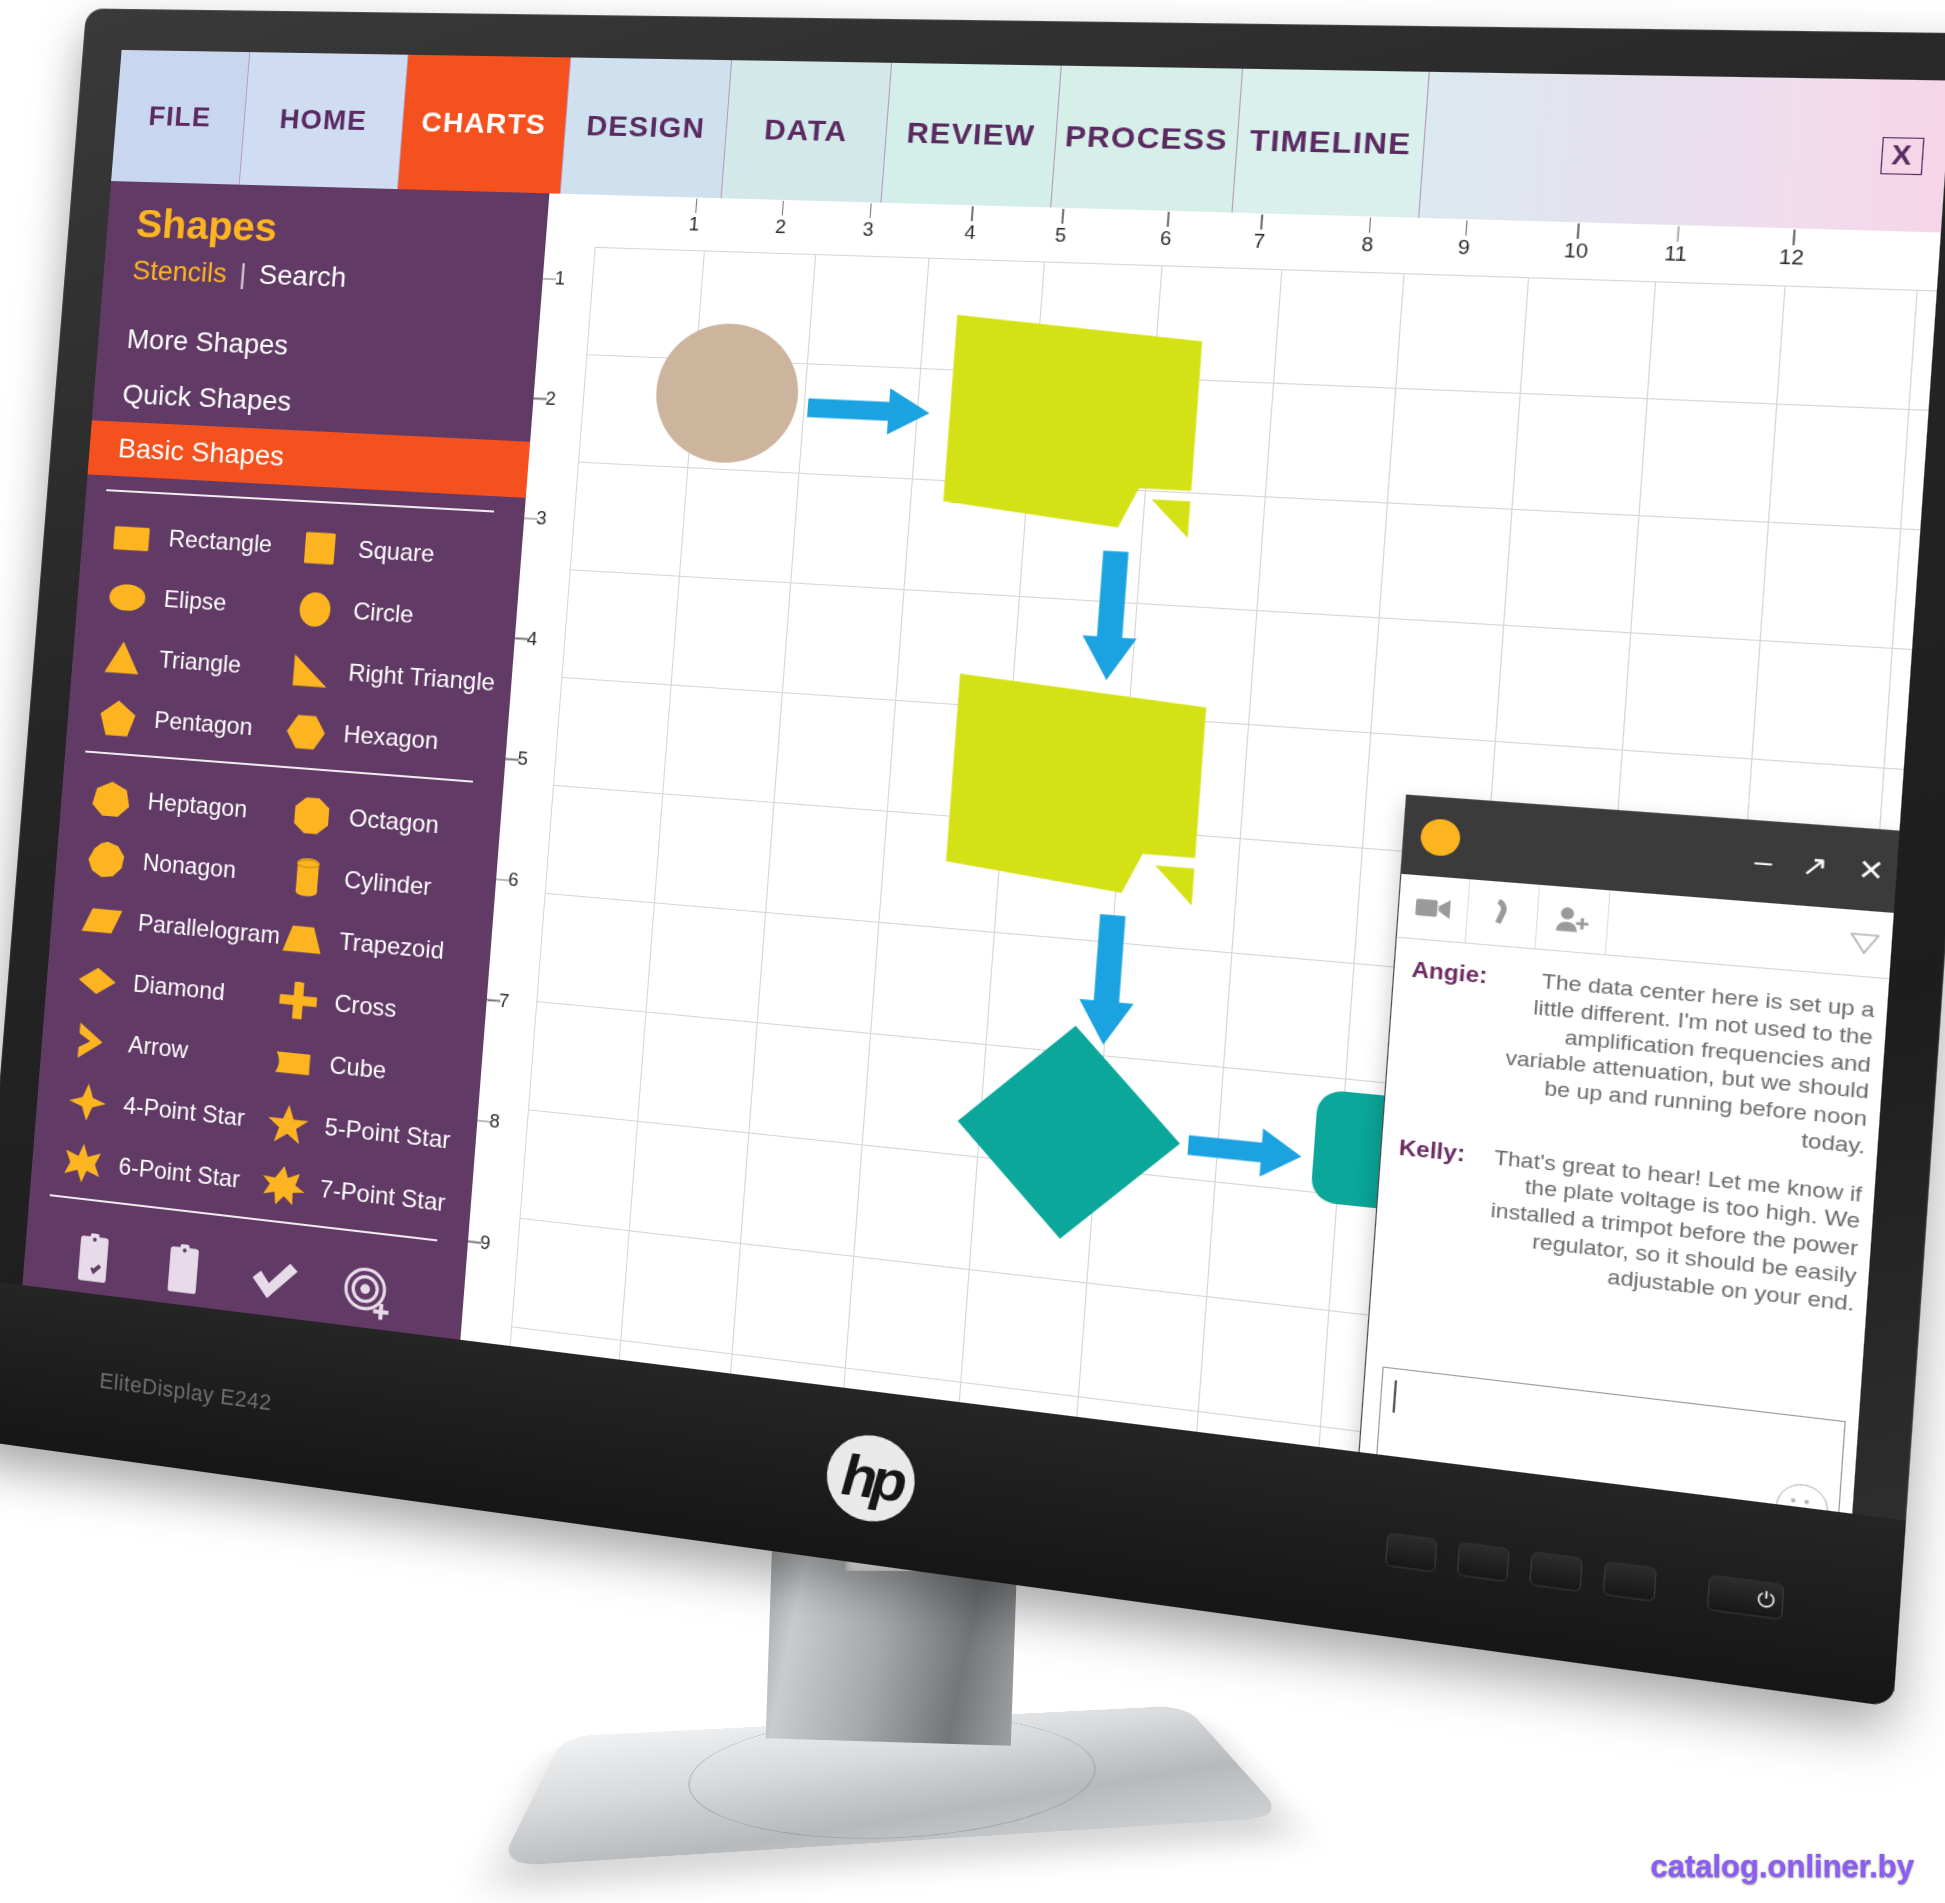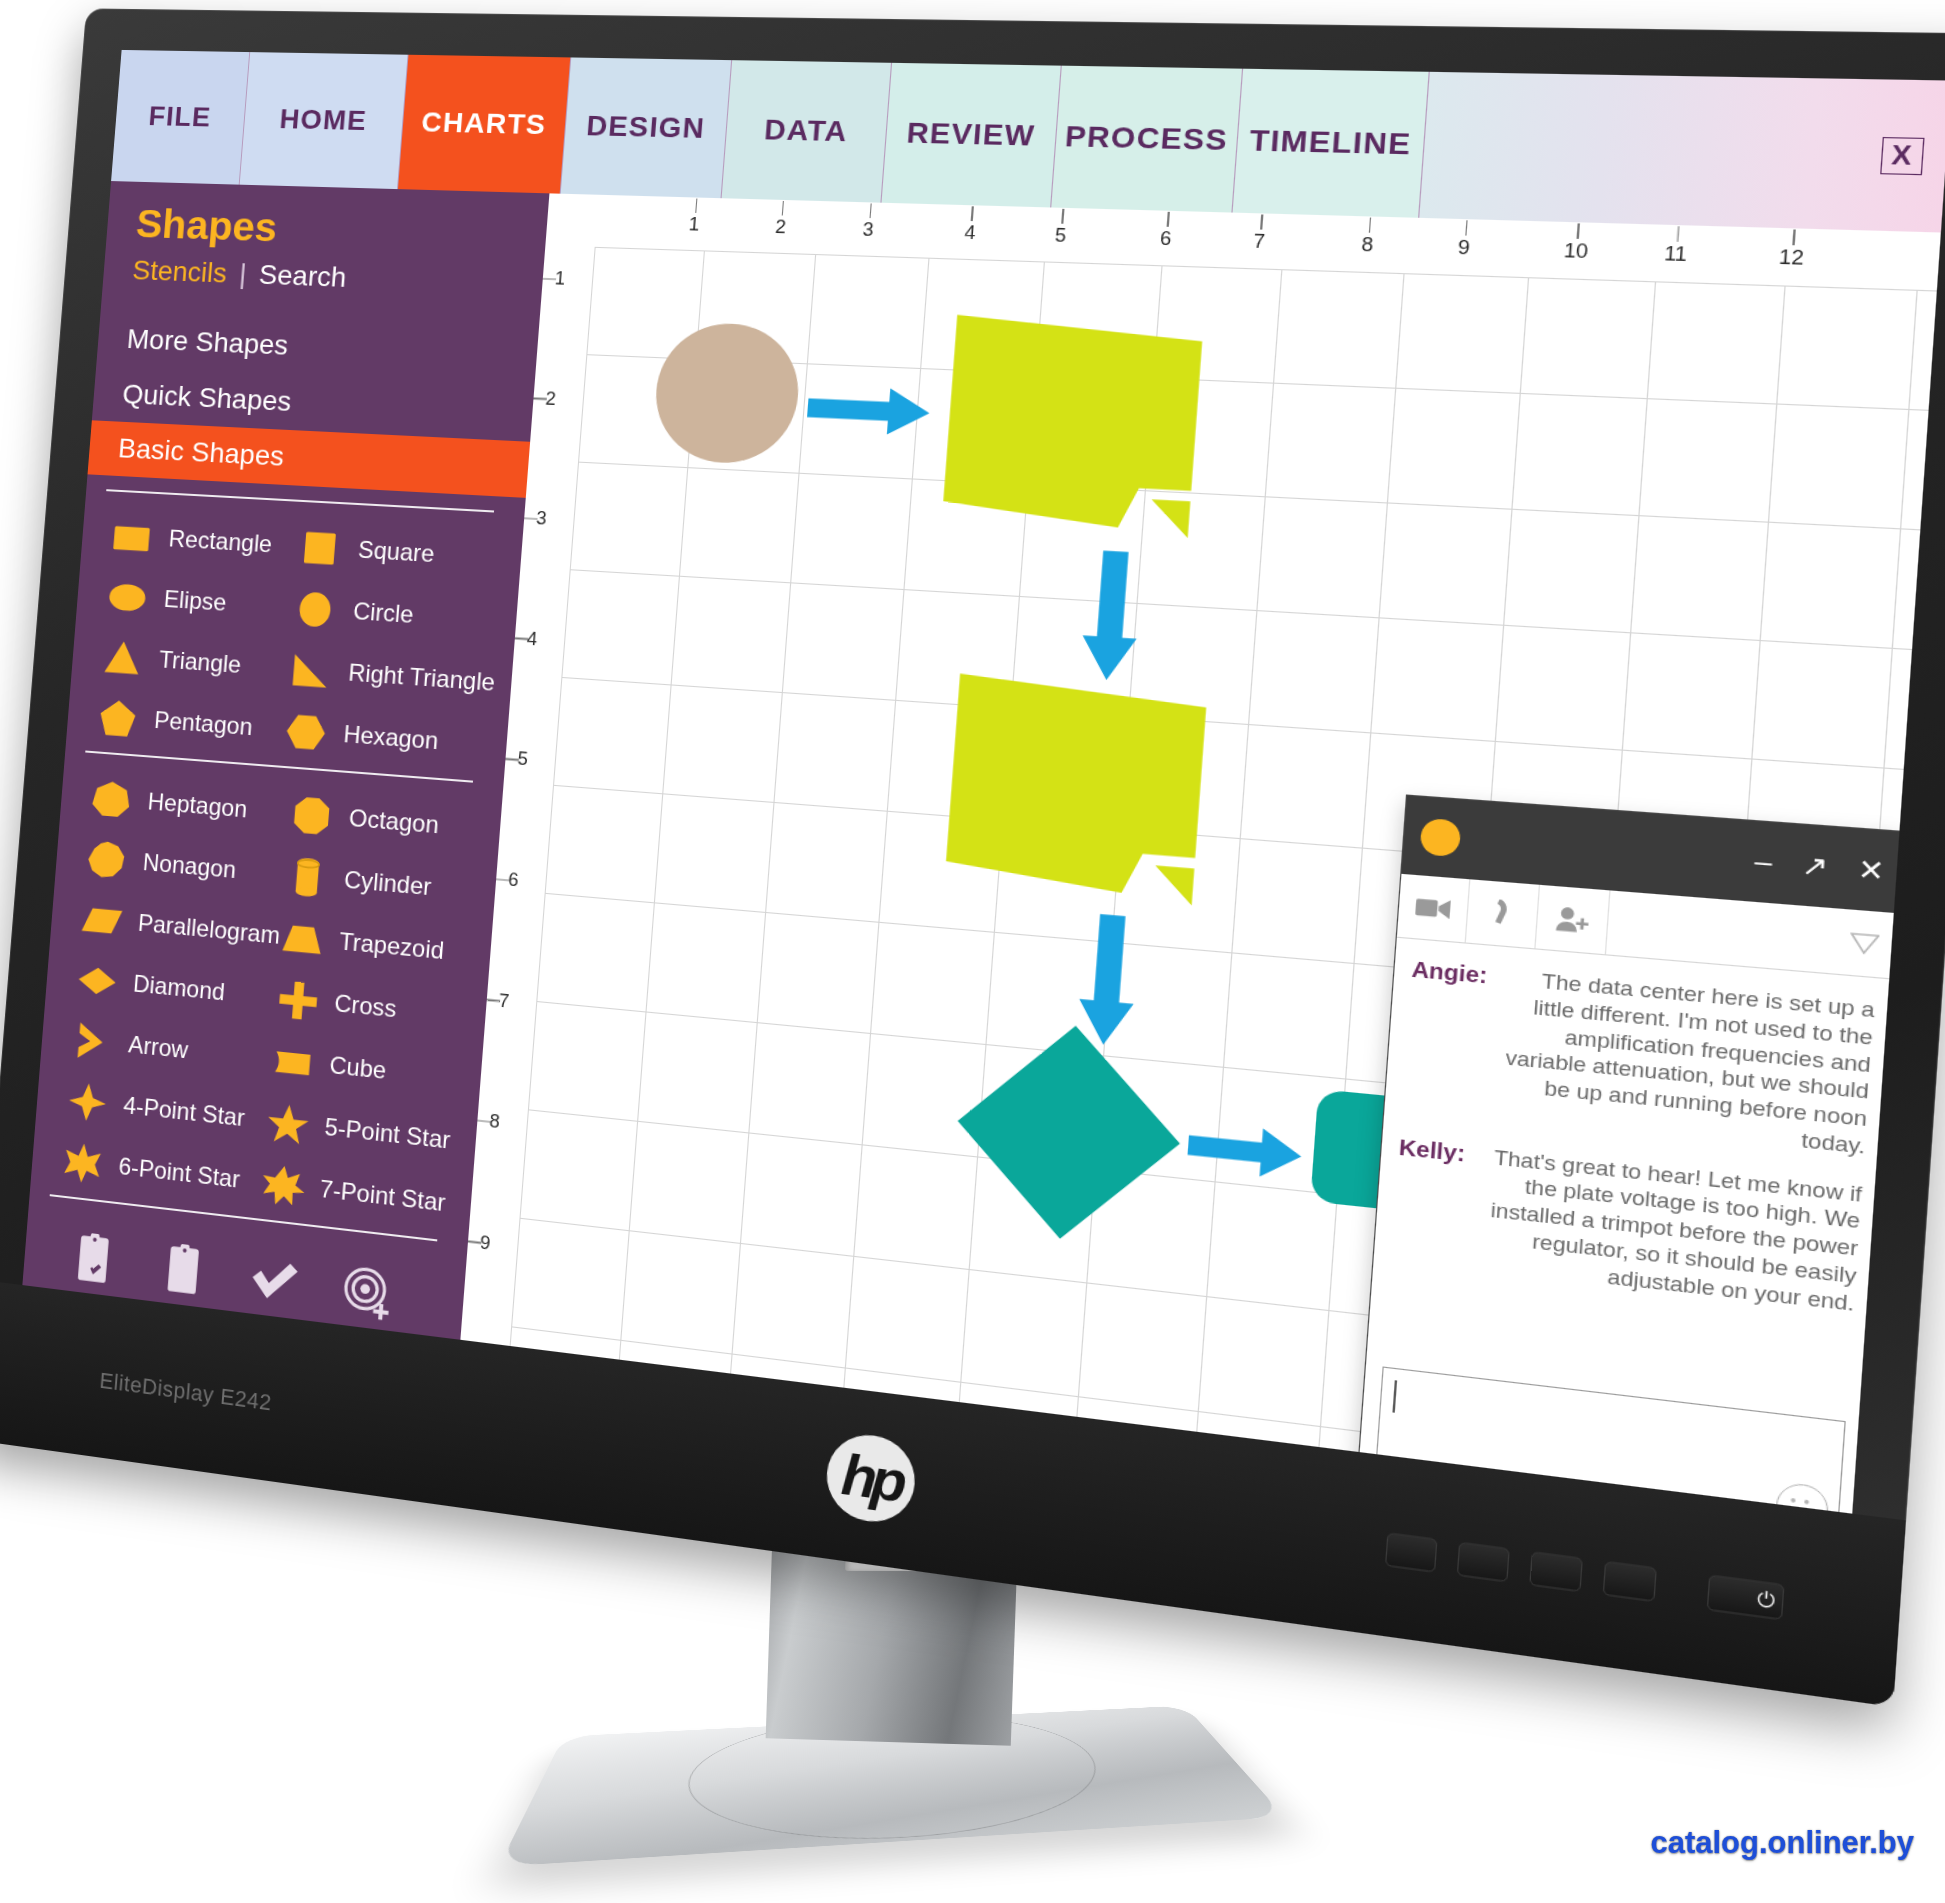--- a/index.html
+++ b/index.html
@@ -175,23 +175,23 @@
   .chat-body{padding:16px 14px 0 14px;}
   .msg{display:flex;gap:9.6px;margin-bottom:18px;}
   .msg-name{font-weight:700;color:#6b2d62;font-size:20.4px;flex:0 0 auto;min-width:70px;}
   .msg-text{color:#6a6a6a;font-size:19px;line-height:1.25;text-align:right;}
   .chat-input{position:absolute;left:14px;right:14px;bottom:14px;height:107px;
               border:1.6px solid #9a9a9a;box-sizing:border-box;position:absolute;}
   .caret{position:absolute;left:9.6px;top:9.6px;width:1.6px;height:29px;background:#5a5a5a;}
   .smiley{position:absolute;right:8.6px;bottom:6.4px;width:39px;height:39px;
           border:1.6px solid #b5b5b5;border-radius:50%;}
 
-  .watermark{position:absolute;right:32px;bottom:42px;
+  .watermark{position:absolute;right:32px;bottom:18px;
              font-family:"Liberation Sans",sans-serif;font-weight:700;
-             font-size:31px;color:#1d4ed8;
+             font-size:31px;color:#8b5cf6;
              text-shadow:0 0 2.1px #b9b9b9,0 1.1px 2.7px rgba(0,0,0,.35),
                          0.5px 0.5px 0 #cfcfcf,-0.5px -0.5px 0 #cfcfcf;}
 </style>
 </head>
 <body>
 
 <div id="monitor-assembly">
 
   <div class="stand-base">
     <div class="stand-base-disc"></div>

